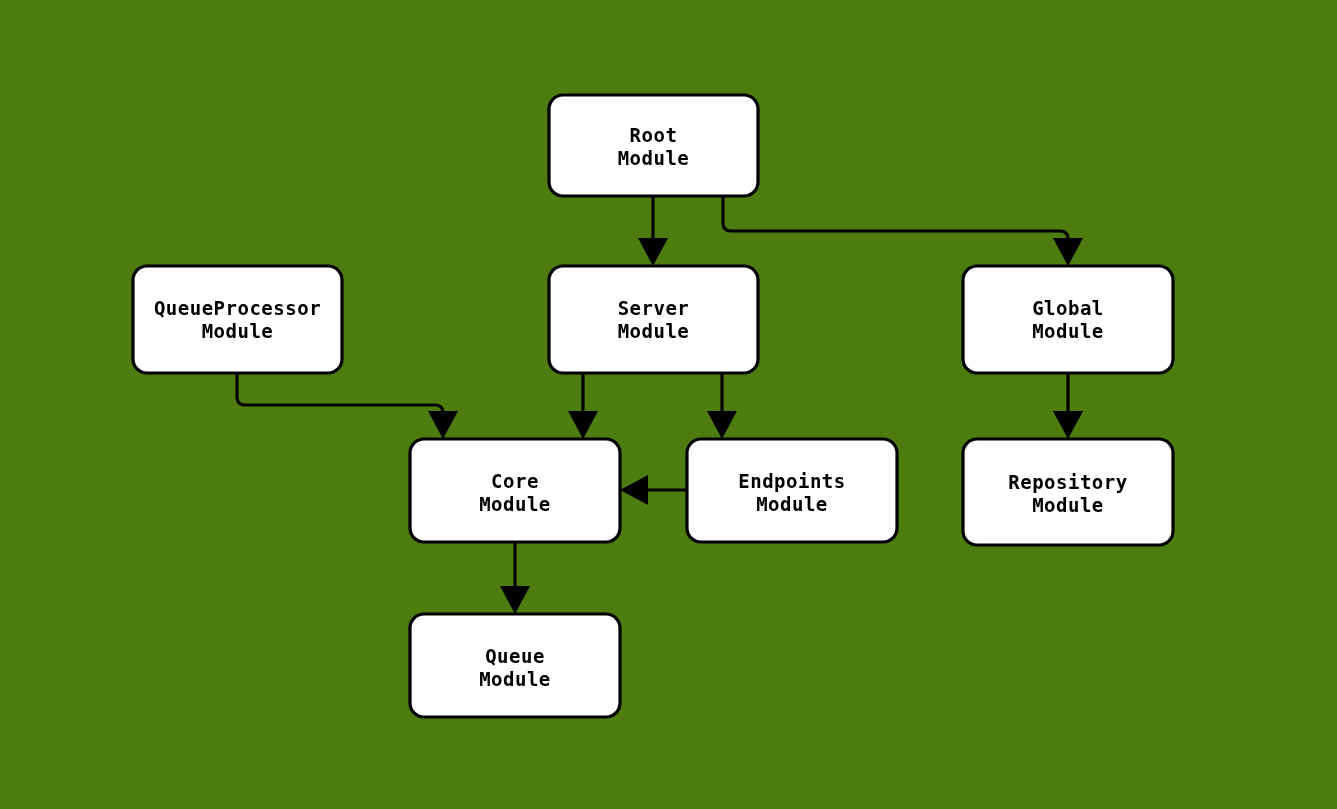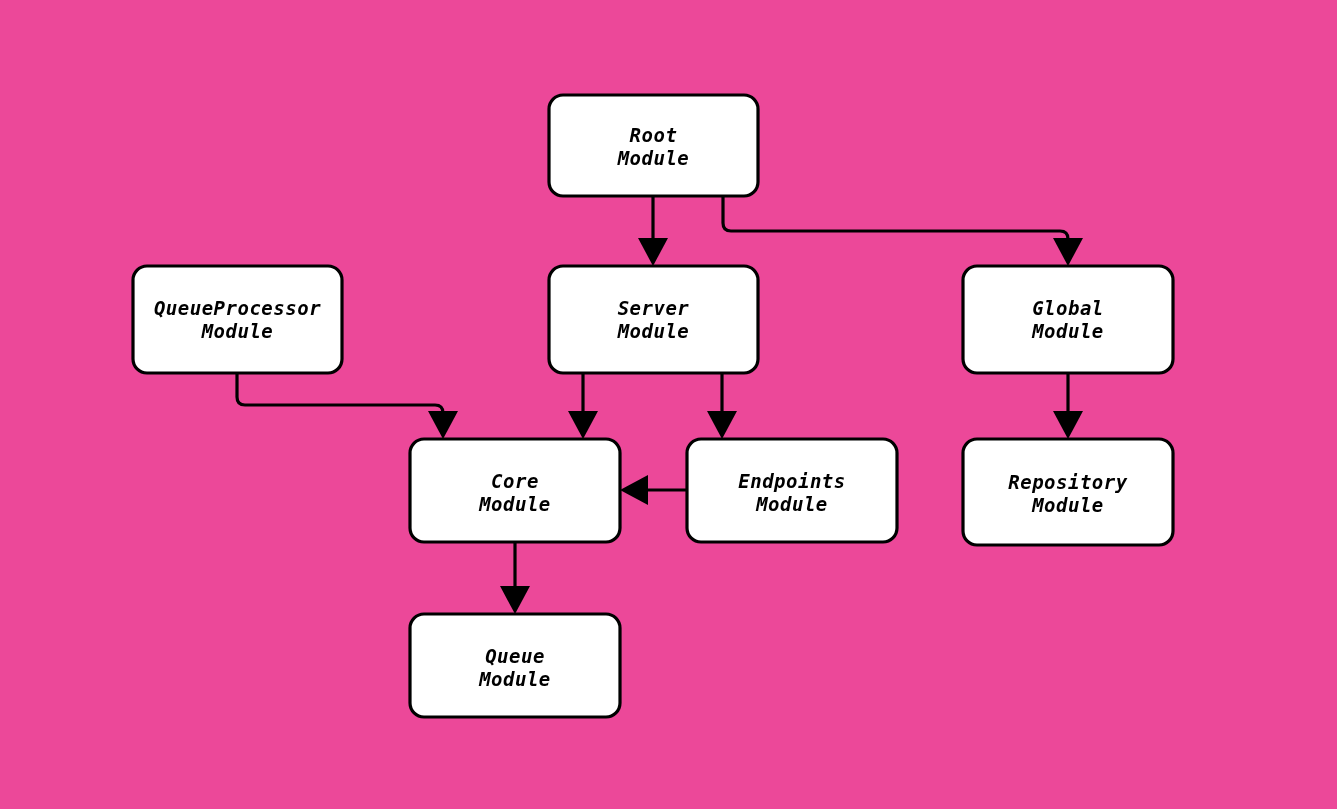--- a/index.html
+++ b/index.html
@@ -5,24 +5,23 @@
 <style>
   html, body {
     margin: 0;
     padding: 0;
     background: #ffffff;
   }
   #canvas {
     position: relative;
     width: 1337px;
     height: 809px;
-    background: #ec4899;
+    background: #4d7c0f;
     overflow: hidden;
     font-family: "DejaVu Sans Mono", "Liberation Mono", monospace;
-    font-style: italic;
   }
   #diagram-svg {
     position: absolute;
     top: 0;
     left: 0;
     width: 1337px;
     height: 809px;
   }
   .node-rect {
     fill: #ffffff;

